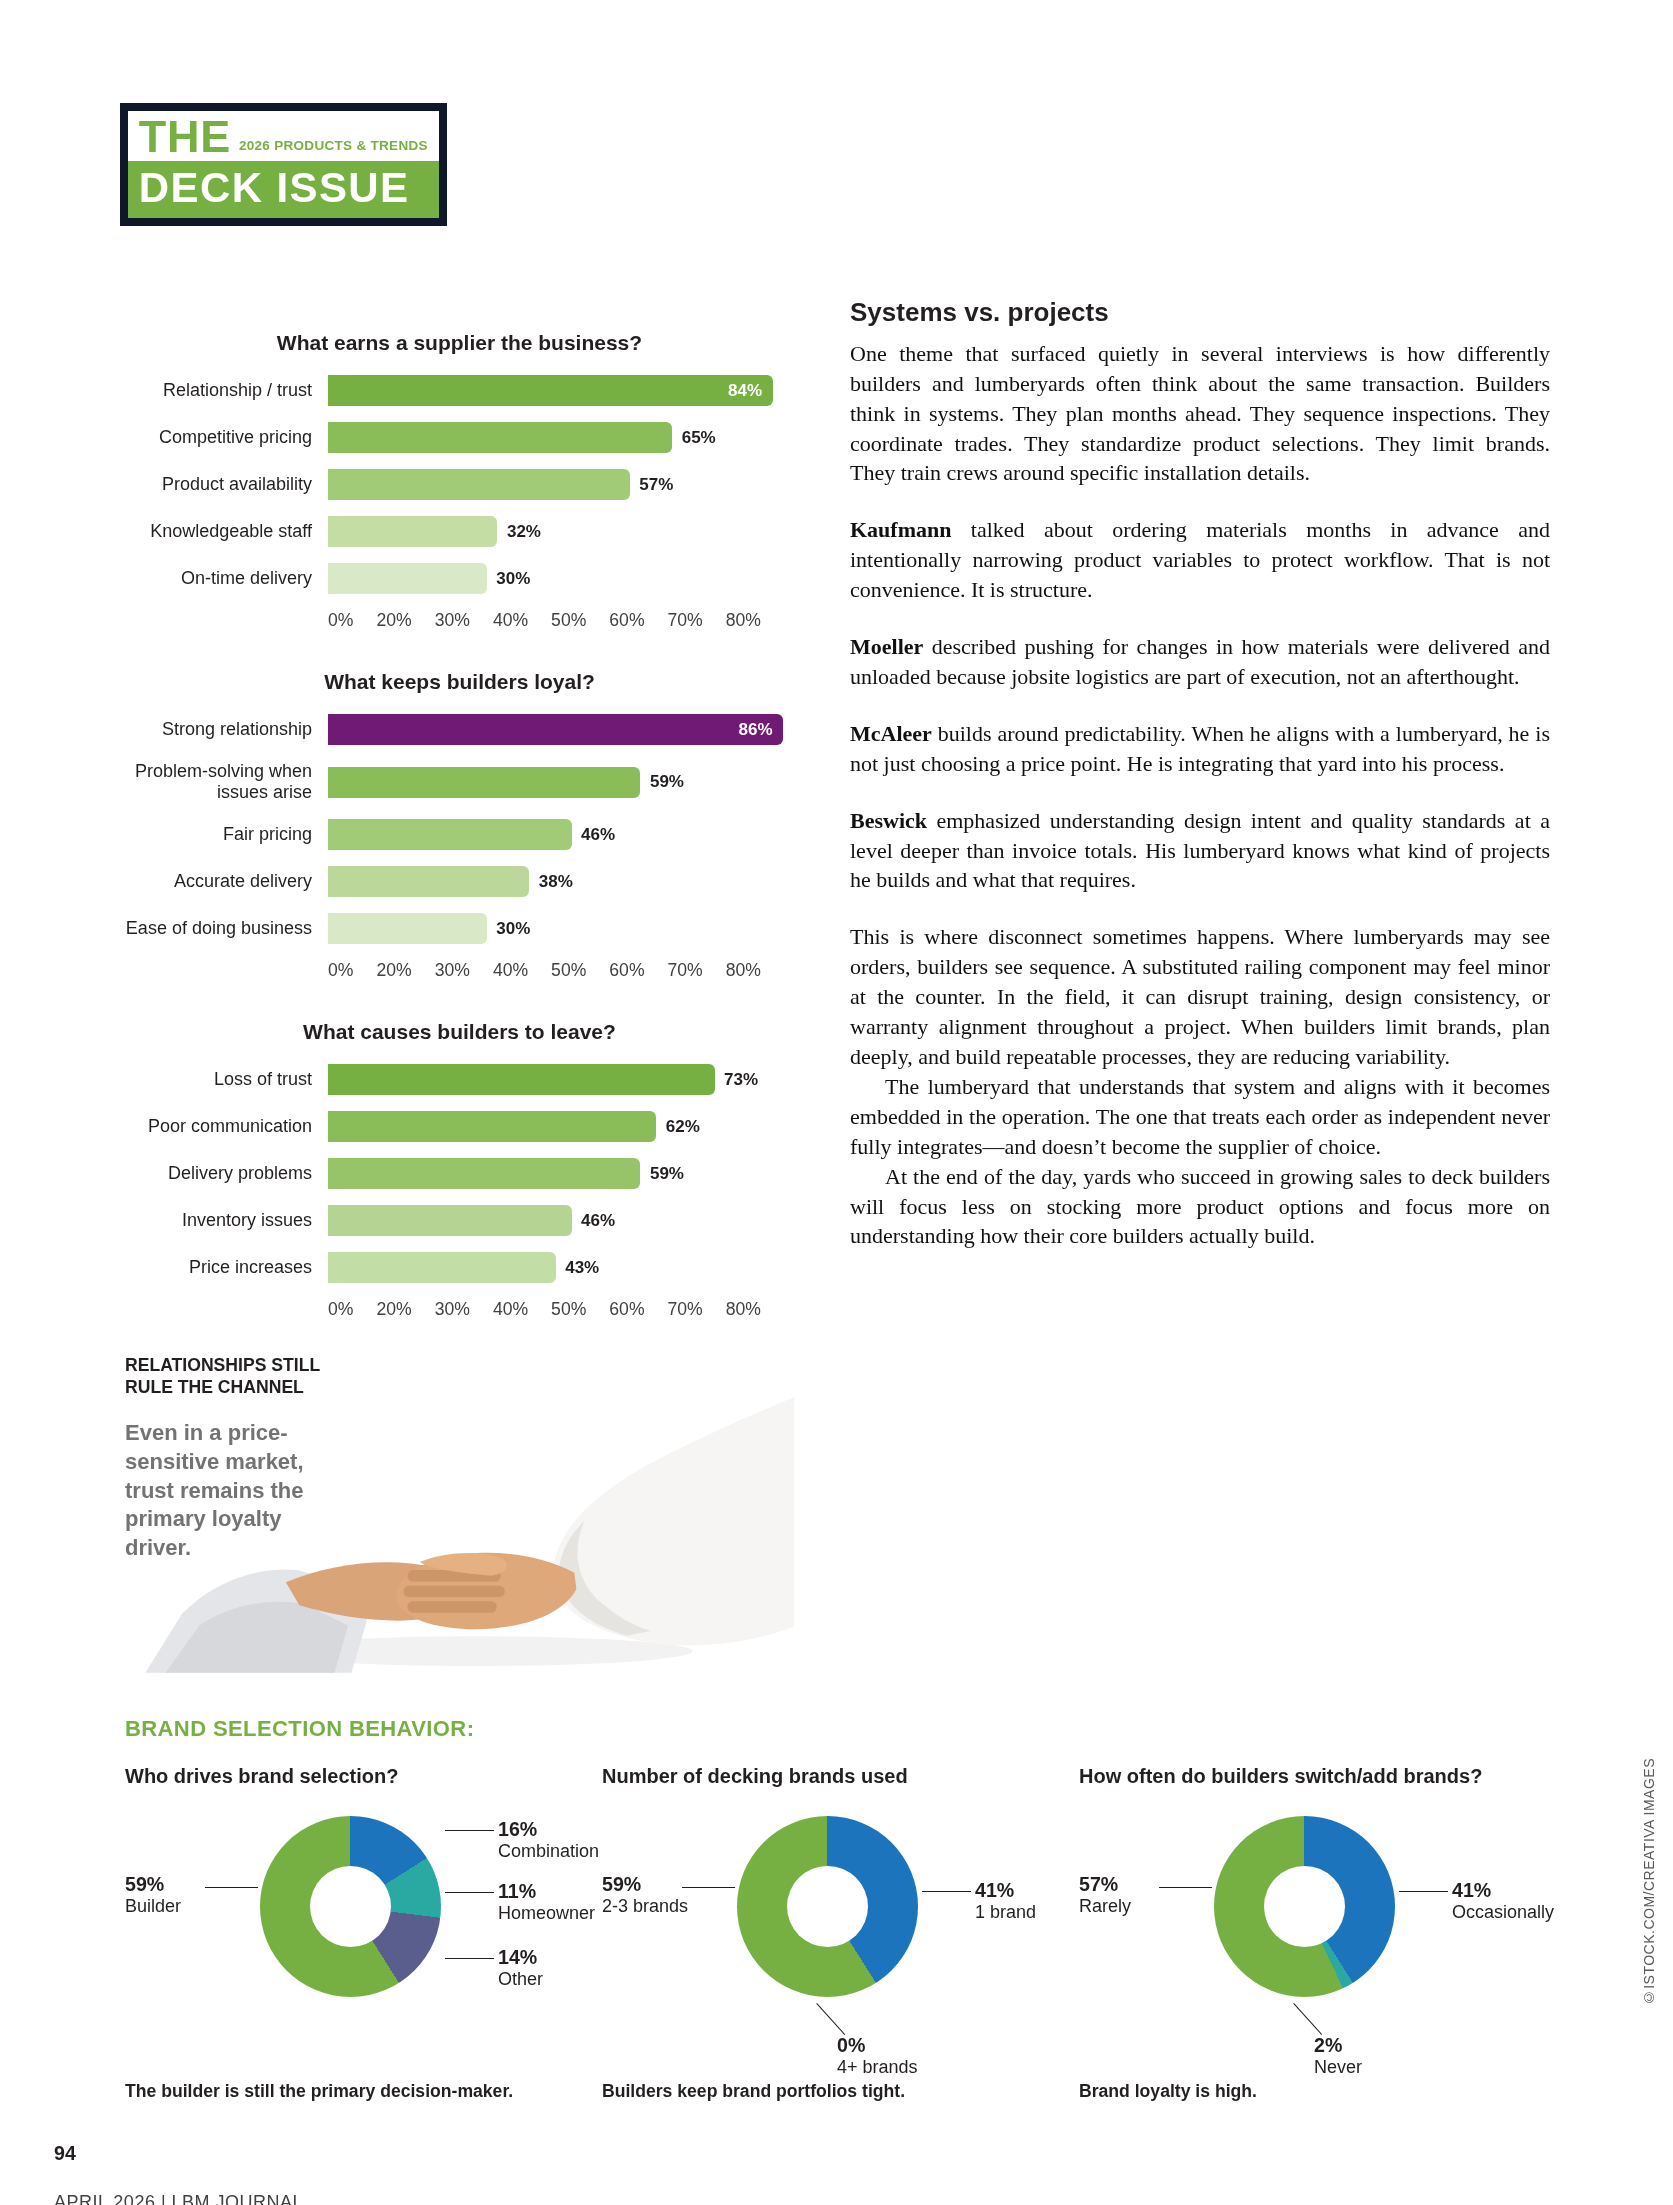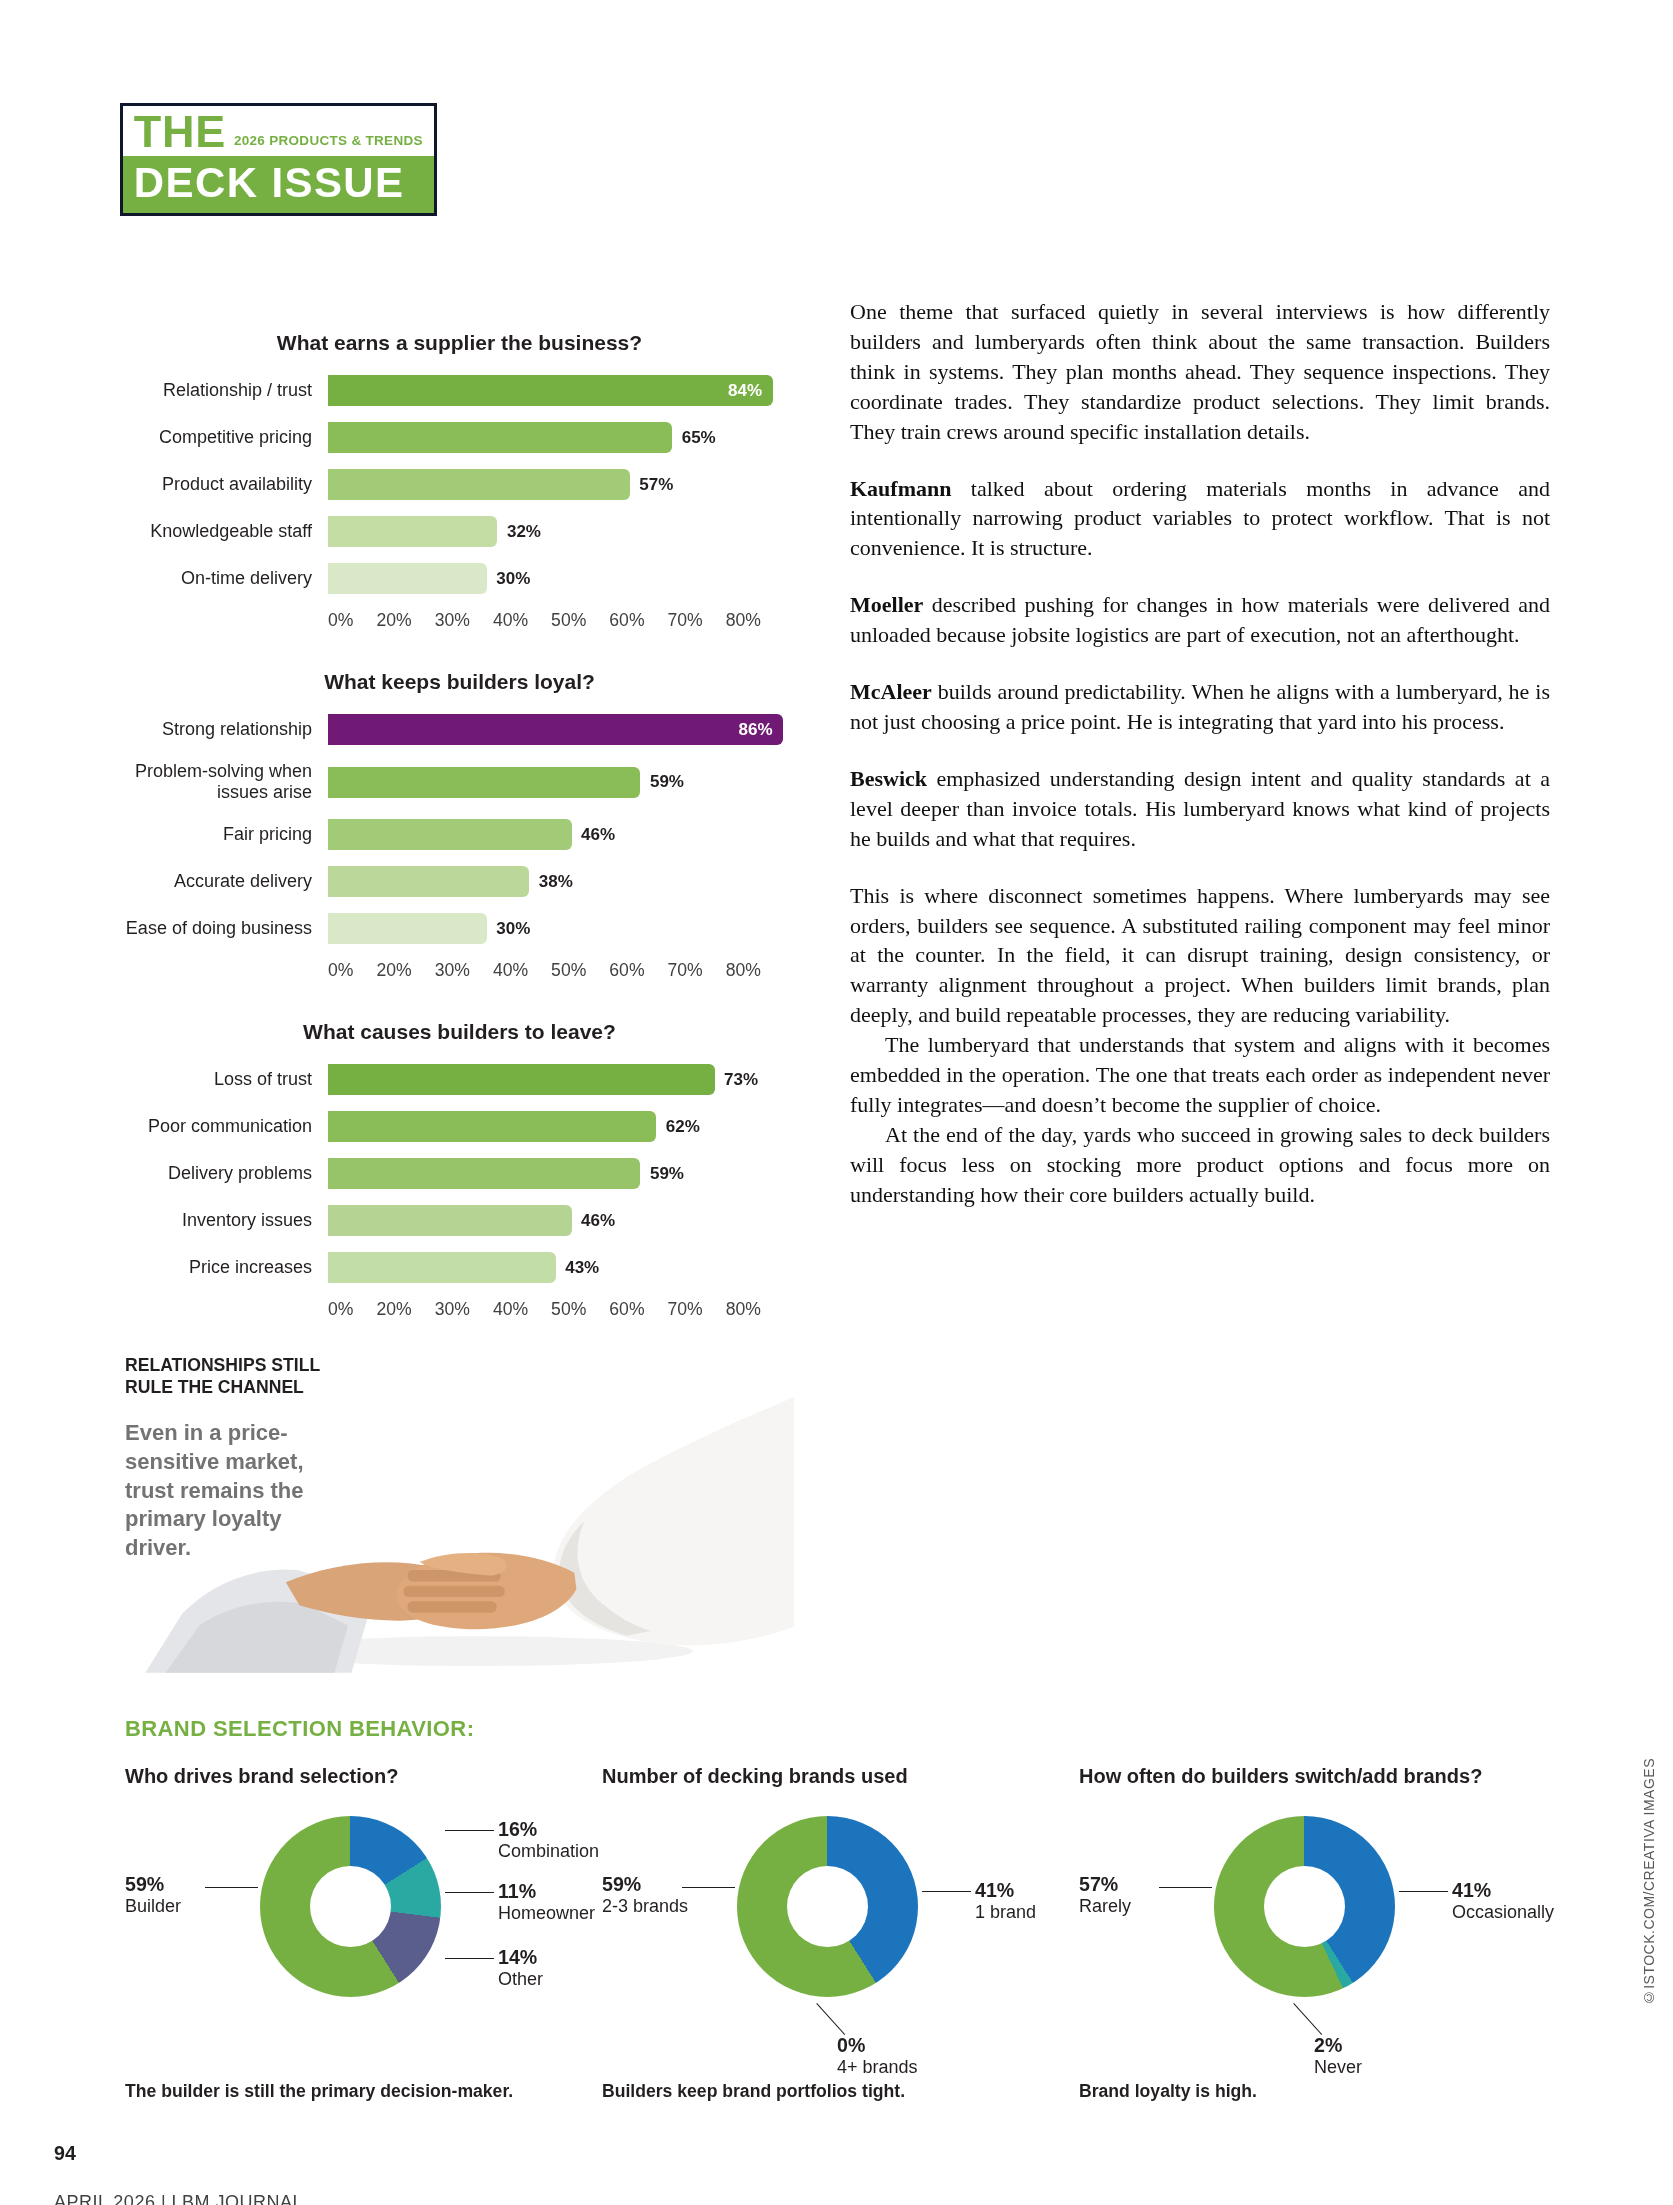--- a/index.html
+++ b/index.html
@@ -3,21 +3,21 @@
 <meta charset="utf-8">
 <style>
   * { margin:0; padding:0; box-sizing:border-box; }
   html,body { background:#ffffff; }
   .page {
     position:relative; width:1673px; height:2205px; background:#fff;
     font-family:"Liberation Sans", sans-serif; color:#231f20; overflow:hidden;
   }
 
   
-  .logo { position:absolute; left:120px; top:103px; border:3px solid #0f172a; background:#fff; }
+  .logo { position:absolute; left:120px; top:103px; border:8px solid #0f172a; background:#fff; }
   .logo-top { display:flex; align-items:flex-end; gap:8px; padding:6.8px 10.8px 5.4px 10.8px; }
   .logo-the { font-size:45px; font-weight:bold; color:#76b043; line-height:0.85; letter-spacing:0.7px; }
   .logo-sub { font-size:13.5px; font-weight:bold; color:#76b043; padding-bottom:2.7px; letter-spacing:0.3px; white-space:nowrap; }
   .logo-main { background:#76b043; color:#fff; font-weight:bold; font-size:42px; line-height:1; padding:5.4px 10.8px 9.5px 10.8px; letter-spacing:1.4px; }
 
   
   .left-col { position:absolute; left:125px; top:303px; width:669px; }
   .green-header { color:#76b043; font-weight:bold; font-size:22px; letter-spacing:0.4px; }
   .chart { margin-top:28px; }
   .chart + .chart { margin-top:39px; }
@@ -256,20 +256,21 @@
         <path d="M436,306 C476,290 530,288 560,302 C572,312 560,326 538,326 C498,322 458,318 436,306 Z" fill="#e5b183"></path>
       </svg>
       <div class="caption-block">
         <div class="caption-title">RELATIONSHIPS STILL RULE THE CHANNEL</div>
         <div class="caption-body">Even in a price-sensitive market, trust remains the primary loyalty driver.</div>
       </div>
     </div>
   </div>
 
   <div class="right-col">
+    <div class="article-title">Systems vs. projects</div>
     <div class="article">
         <p>One theme that surfaced quietly in several interviews is how differently builders and lumberyards often think about the same transaction. Builders think in systems. They plan months ahead. They sequence inspections. They coordinate trades. They standardize product selections. They limit brands. They train crews around specific installation details.</p>
         <p class="gap"><span class="lead">Kaufmann</span> talked about ordering materials months in advance and intentionally narrowing product variables to protect workflow. That is not convenience. It is structure.</p>
         <p class="gap"><span class="lead">Moeller</span> described pushing for changes in how materials were delivered and unloaded because jobsite logistics are part of execution, not an afterthought.</p>
         <p class="gap"><span class="lead">McAleer</span> builds around predictability. When he aligns with a lumberyard, he is not just choosing a price point. He is integrating that yard into his process.</p>
         <p class="gap"><span class="lead">Beswick</span> emphasized understanding design intent and quality standards at a level deeper than invoice totals. His lumberyard knows what kind of projects he builds and what that requires.</p>
         <p class="gap">This is where disconnect sometimes happens. Where lumberyards may see orders, builders see sequence. A substituted railing component may feel minor at the counter. In the field, it can disrupt training, design consistency, or warranty alignment throughout a project. When builders limit brands, plan deeply, and build repeatable processes, they are reducing variability.</p>
         <p class="indent">The lumberyard that understands that system and aligns with it becomes embedded in the operation. The one that treats each order as independent never fully integrates—and doesn’t become the supplier of choice.</p>
         <p class="indent">At the end of the day, yards who succeed in growing sales to deck builders will focus less on stocking more product options and focus more on understanding how their core builders actually build.</p>
       </div>

